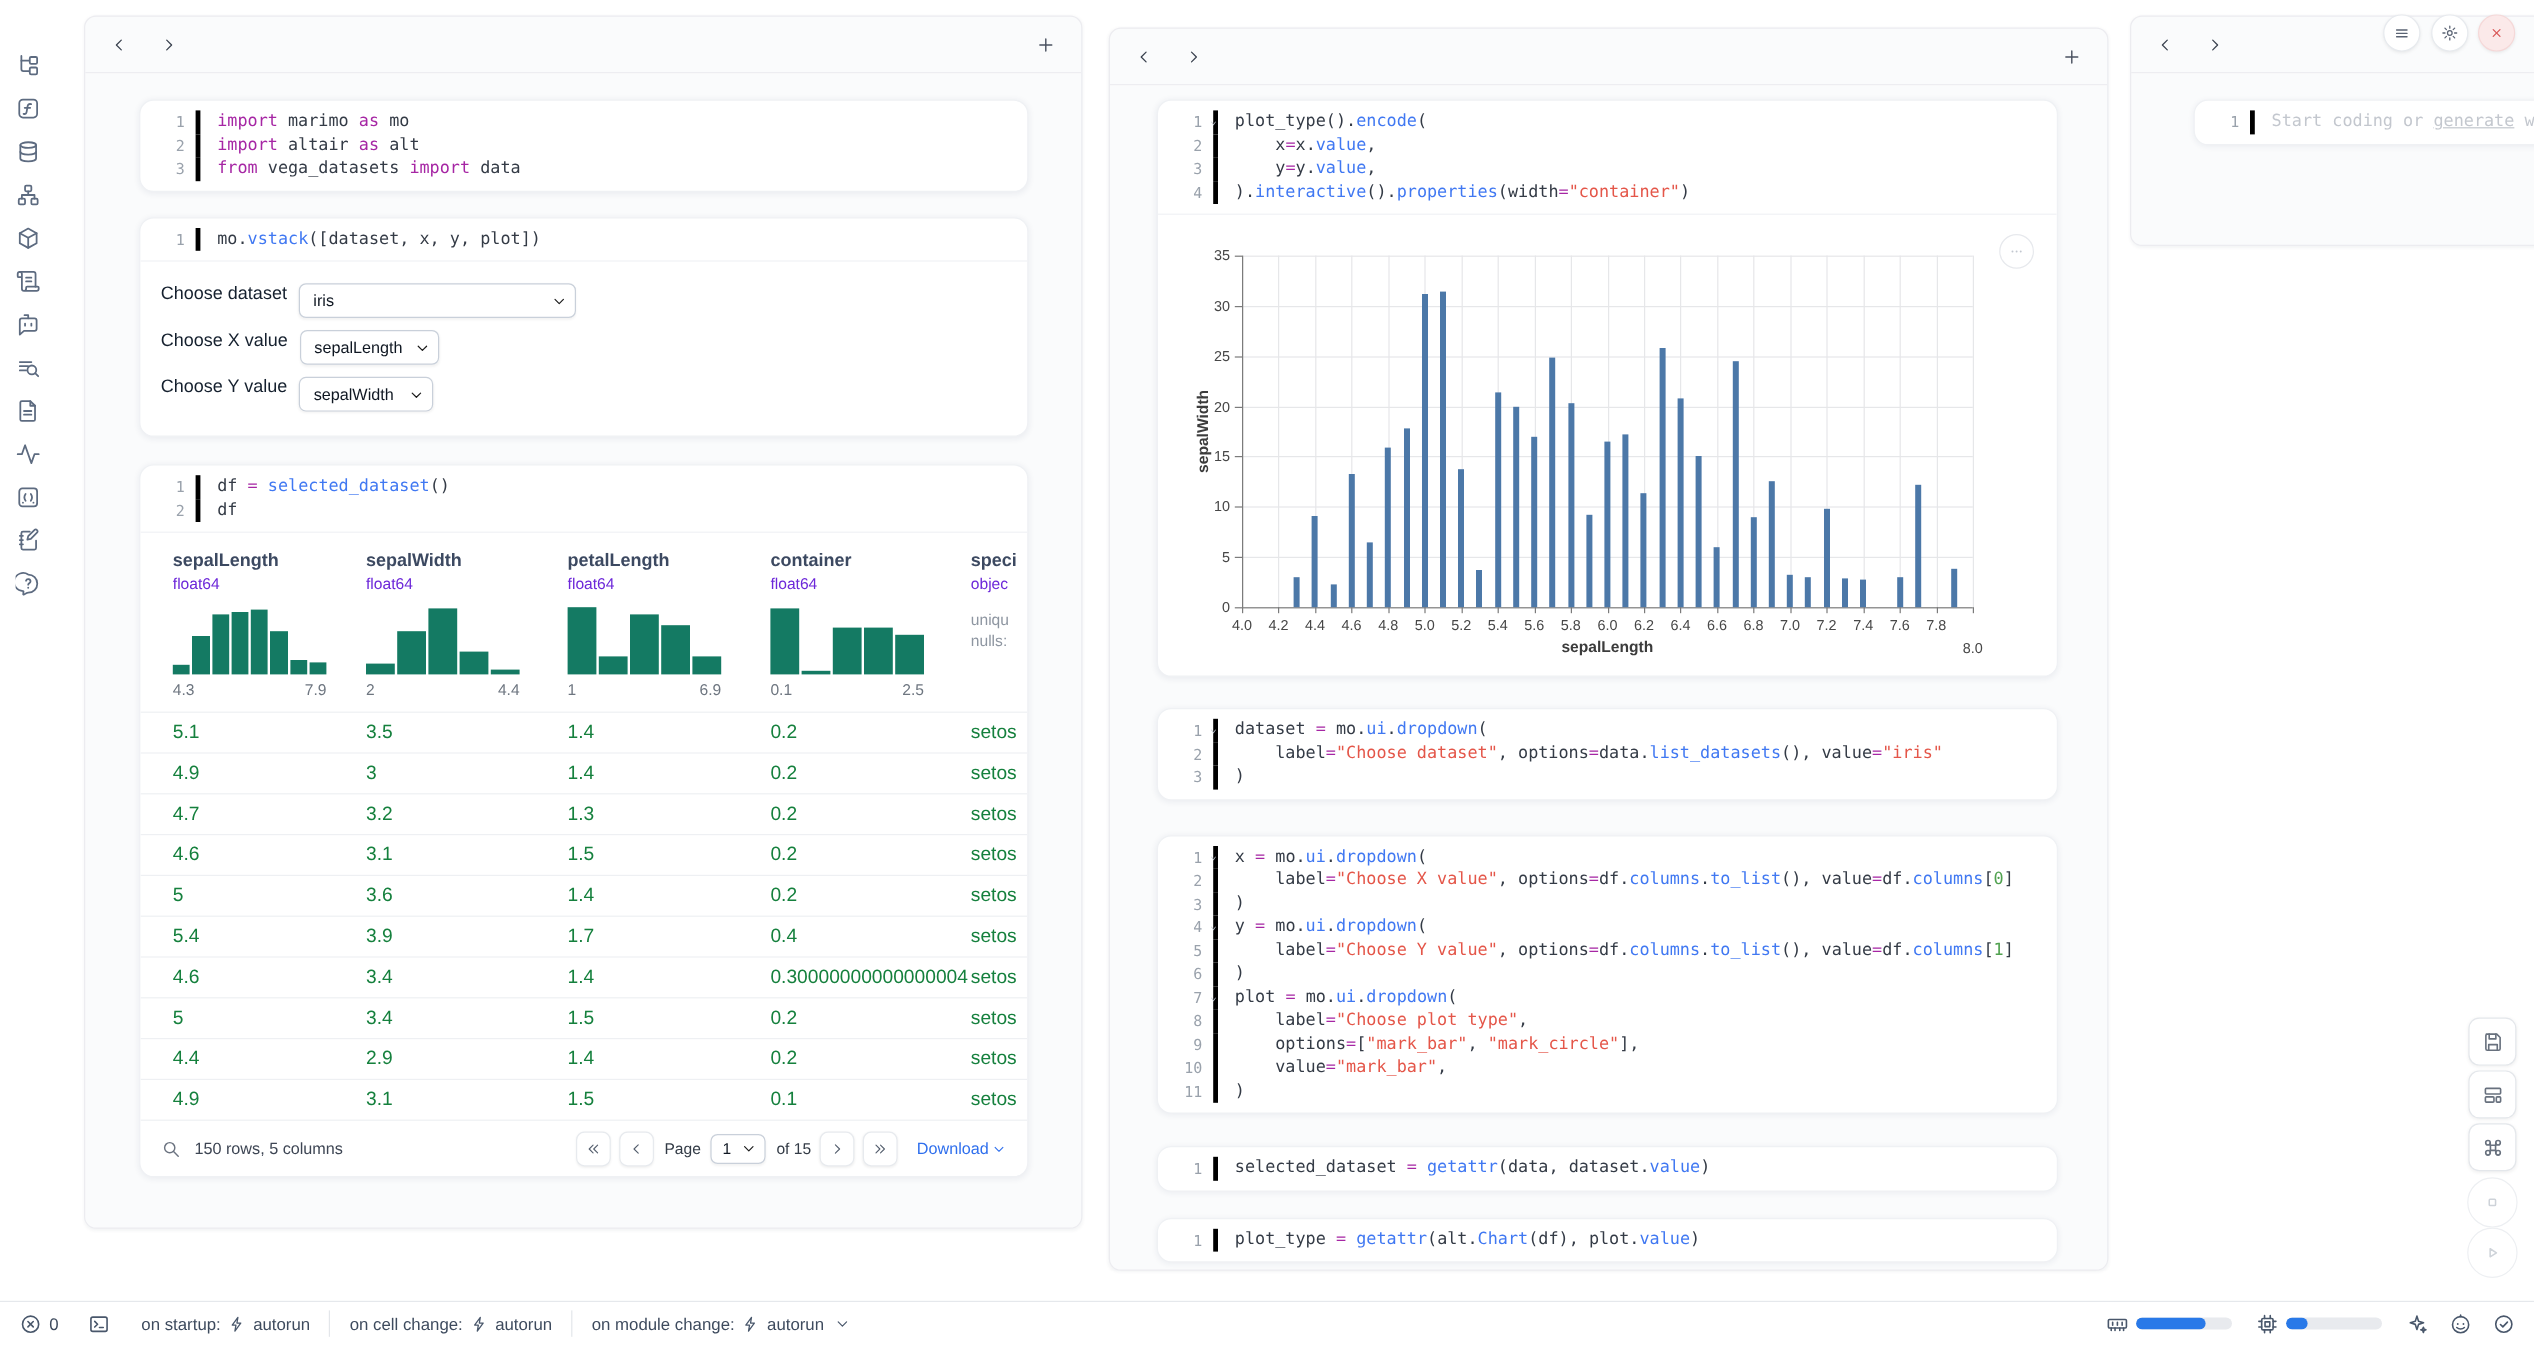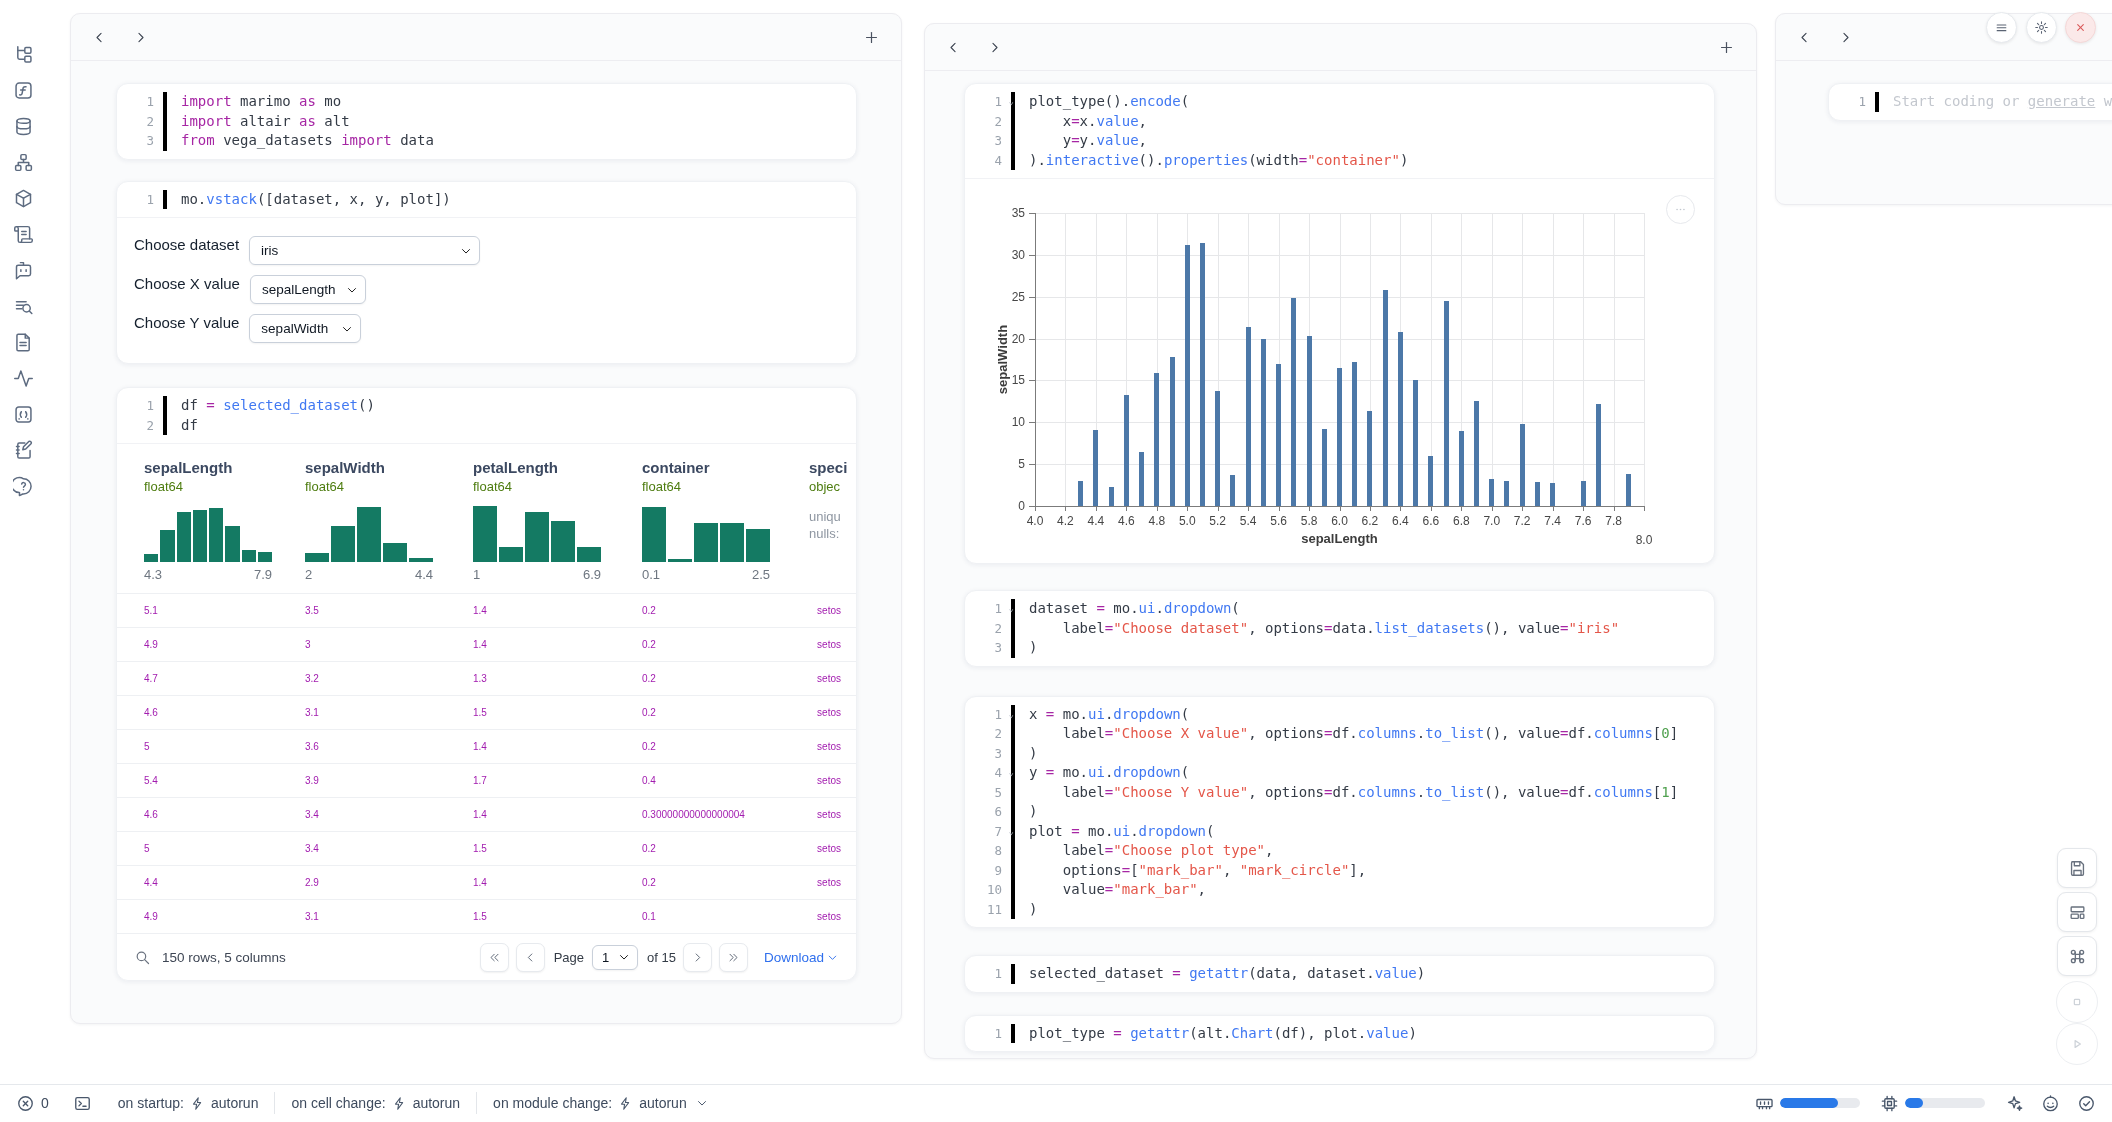--- a/index.html
+++ b/index.html
@@ -57,26 +57,26 @@
   .mselect{position:relative;height:29px;box-sizing:border-box;border:1px solid #c9d0da;border-radius:6px;background:#fff;
            box-shadow:0 1px 2px rgba(0,0,0,.05);display:flex;align-items:center;padding:0 26px 0 11px;
            font-size:13.5px;color:#0f1722;cursor:pointer;}
   .mselect .car{position:absolute;right:6px;width:14px;height:14px;color:#1c1c1c;}
   .car svg{width:100%;height:100%;}
 
   
   .tgrid{display:grid;grid-template-columns:161px 168px 169px 167px 1fr;padding-left:27px;}
   #tbl-head{padding-top:15px;}
   .th .thn{font-weight:700;font-size:15px;color:#3c4961;white-space:nowrap;overflow:hidden;}
-  .th .tht{font-size:13px;color:#4d7c0f;margin-top:3px;white-space:nowrap;overflow:hidden;}
+  .th .tht{font-size:13px;color:#6d28d9;margin-top:3px;white-space:nowrap;overflow:hidden;}
   .hist{display:flex;align-items:flex-end;gap:2px;height:58px;width:128px;margin-top:10px;}
   .hist i{flex:1;background:#147a63;}
   .rng{display:flex;justify-content:space-between;width:128px;font-size:13px;color:#6e7680;margin-top:5px;padding-bottom:11px;}
   .thx{font-size:13px;color:#8e96a1;line-height:17px;}
-  .trow{height:33px;align-items:center;border-top:1px solid #eef0f3;font-size:10px;color:#a21caf;}
+  .trow{height:33px;align-items:center;border-top:1px solid #eef0f3;font-size:16px;color:#15803d;}
   .trow>div{white-space:nowrap;overflow:hidden;}
   .td-sp{text-align:right;padding-right:15px;}
   .tfoot{border-top:1px solid #eef0f3;height:46px;display:flex;align-items:center;padding:0 17px;font-size:13.5px;color:#3e4654;}
   .fico{width:17px;height:17px;color:#6b7380;}
   .fico svg{width:100%;height:100%;}
   .tsum{margin-left:11px;}
   .fspace{flex:1;}
   .pgbtn{width:27px;height:27px;border:1px solid #e7eaee;border-radius:7px;background:#fff;box-shadow:0 1px 2px rgba(0,0,0,.06);
          display:flex;align-items:center;justify-content:center;color:#555f6e;margin-left:7px;cursor:pointer;}
   .pgbtn svg{width:13px;height:13px;}

